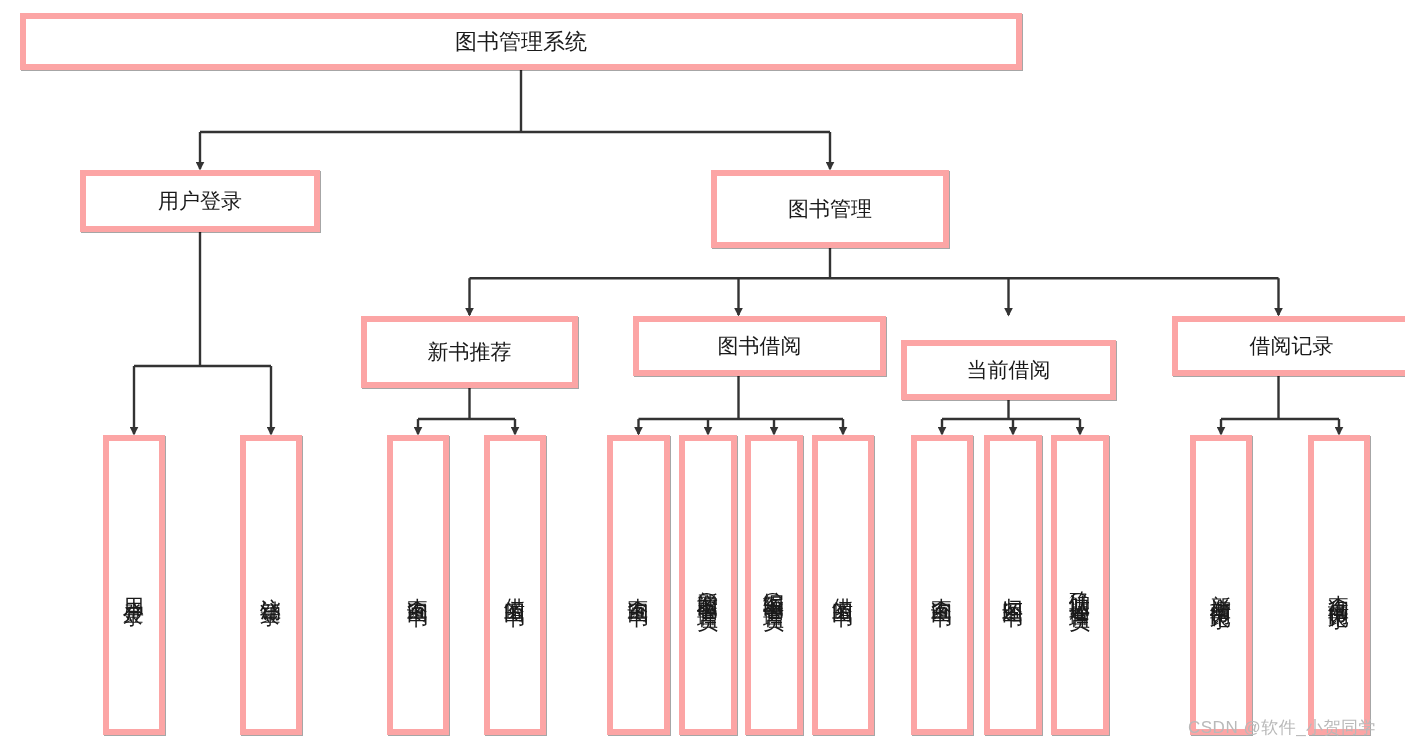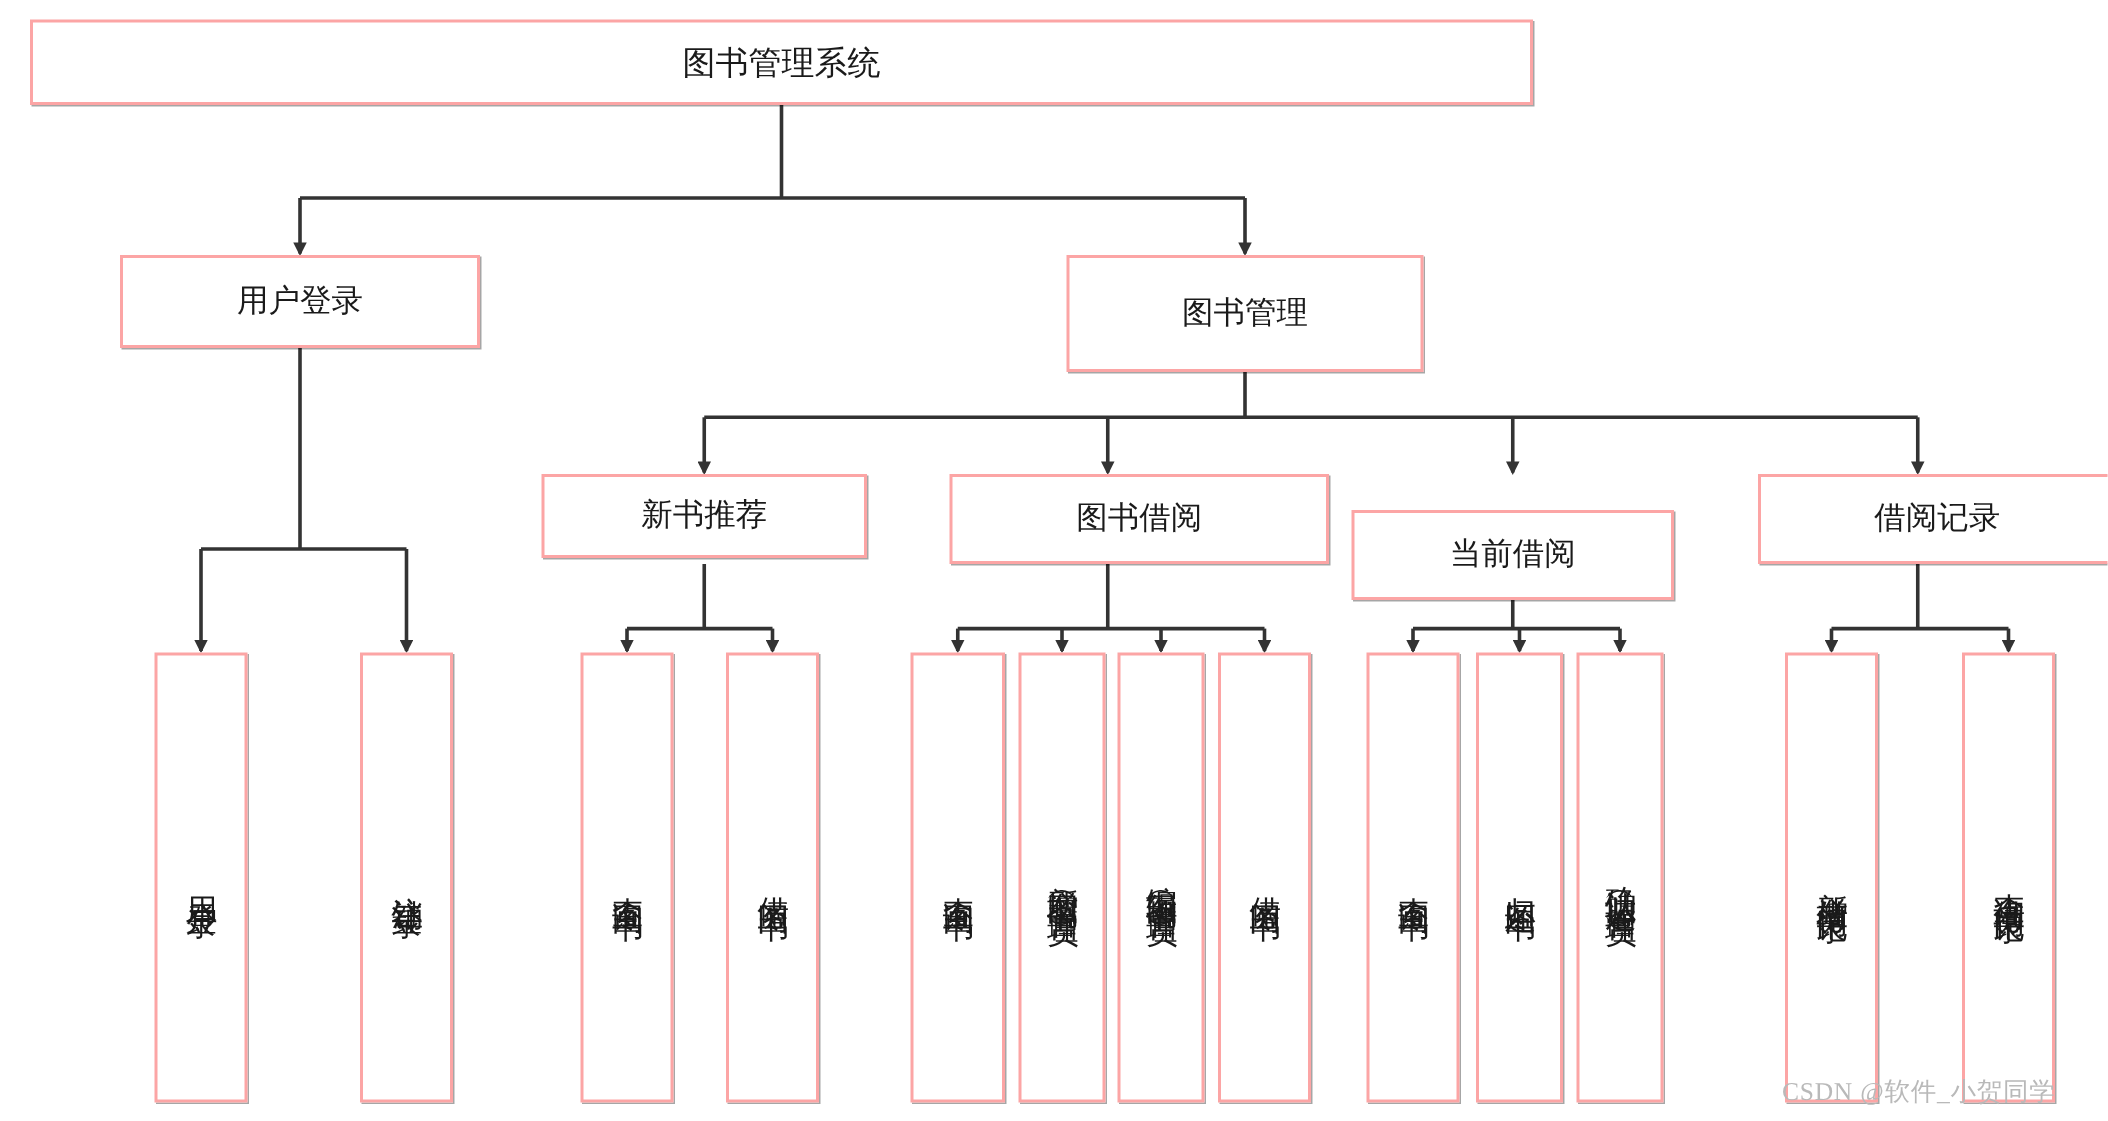--- a/index.html
+++ b/index.html
@@ -24,21 +24,21 @@
     left: 0;
     top: 0;
     width: 1405px;
     height: 747px;
     pointer-events: none;
   }
   .node {
     position: absolute;
     box-sizing: border-box;
     background: #ffffff;
-    border: 2px solid #fca5a5;
+    border: 6px solid #fca5a5;
     box-shadow: 1px 1px 0 rgba(0,0,0,0.35);
     display: flex;
     align-items: center;
     justify-content: center;
     color: #1a1a1a;
   }
   .node .label {
     display: block;
     text-align: center;
     line-height: 1.18;
@@ -64,21 +64,21 @@
     letter-spacing: 3px;
     line-height: 1.0;
     white-space: nowrap;
   }
   .watermark {
     position: absolute;
     font-size: 17px;
     color: #b9b9b9;
     letter-spacing: 0.5px;
     white-space: nowrap;
-    font-family: Liberation Serif, serif;
+    font-family: Liberation Sans, sans-serif;
   }
 </style>
 </head>
 <body>
 
 <div id="diagram-root">
   <svg class="connectors" viewBox="0 0 1405 747" xmlns="http://www.w3.org/2000/svg">
     <defs>
       <marker id="arrowhead" markerWidth="9" markerHeight="9" refX="7.4" refY="4.5" orient="auto" markerUnits="userSpaceOnUse">
         <path d="M0,0 L9,4.5 L0,9 Z" fill="#333333"></path>
@@ -123,21 +123,21 @@
   <div id="node-layer">
       <div class="node horiz root" style="left: 20px; top: 13px; width: 1002px; height: 57px;">
         <span class="label">图书管理系统</span>
       </div>
       <div class="node horiz" style="left: 80px; top: 170px; width: 240px; height: 62px;">
         <span class="label">用户登录</span>
       </div>
       <div class="node horiz" style="left: 711px; top: 170px; width: 238px; height: 78px;">
         <span class="label">图书管理</span>
       </div>
-      <div class="node horiz" style="left: 361px; top: 316px; width: 217px; height: 56px;">
+      <div class="node horiz" style="left: 361px; top: 316px; width: 217px; height: 72px;">
         <span class="label">新书推荐</span>
       </div>
       <div class="node horiz" style="left: 633px; top: 316px; width: 253px; height: 60px; justify-content: center;">
         <span class="label">图书借阅</span>
       </div>
       <div class="node horiz" style="left: 901px; top: 316px; width: 215px; height: 60px; margin-top: 24px;">
         <span class="label">当前借阅</span>
       </div>
       <div class="node horiz" style="left: 1172px; top: 316px; width: 239px; height: 60px;">
         <span class="label">借阅记录</span>

